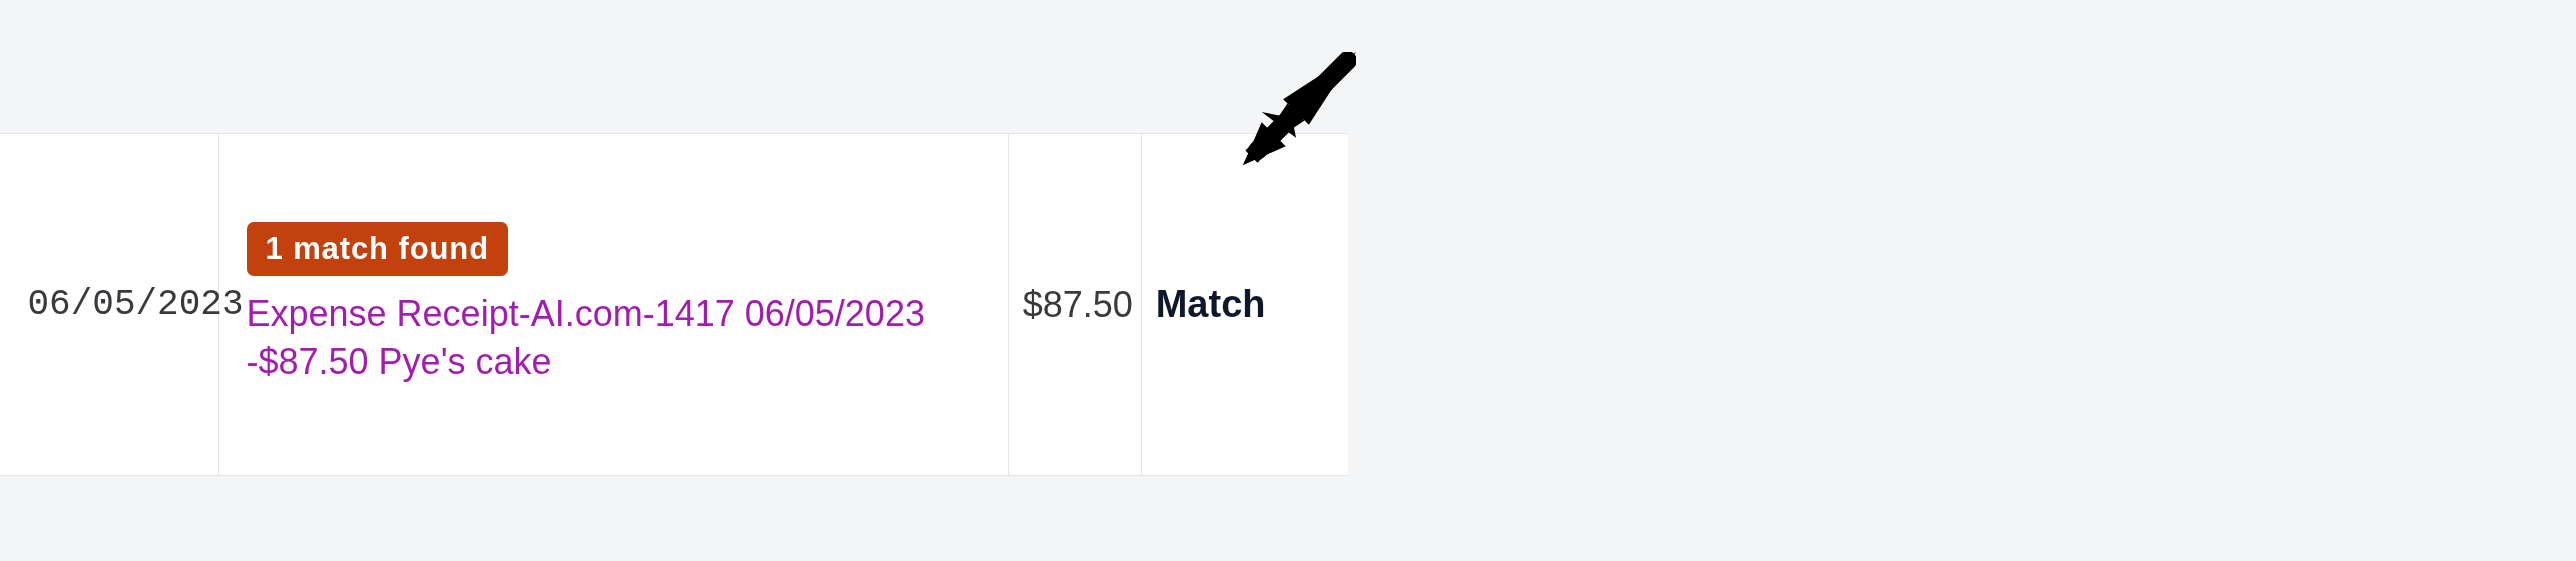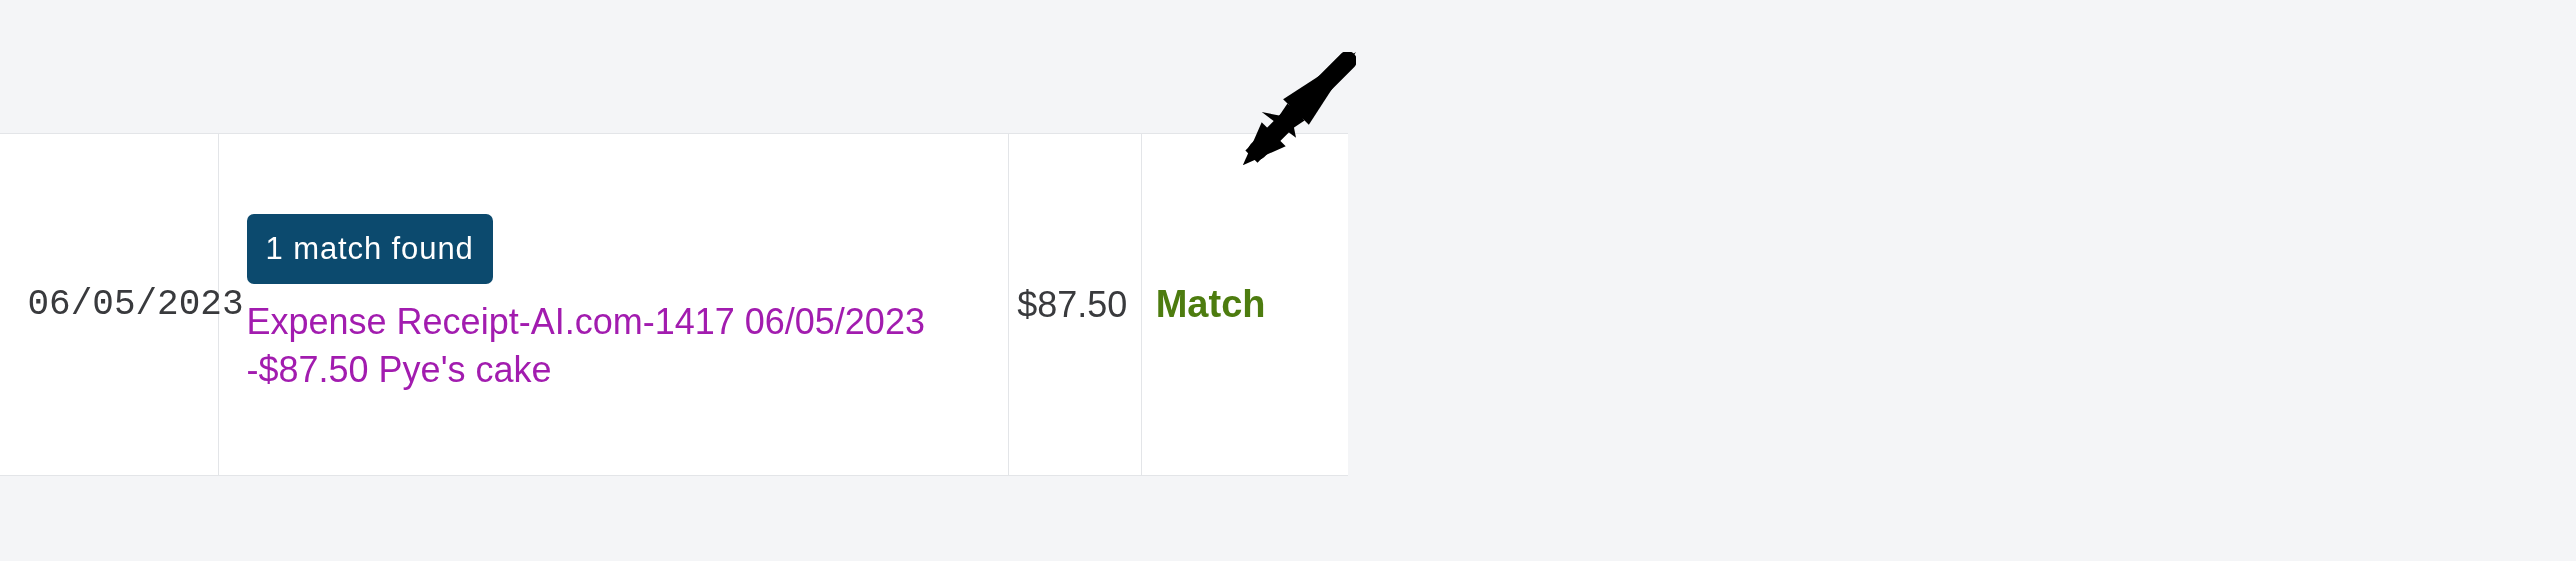--- a/index.html
+++ b/index.html
@@ -62,49 +62,48 @@
       align-items: flex-start;
       justify-content: center;
       padding: 20.6px 27.5px;
       gap: 13.7px;
     }
     
     .cell-amount {
       width: 133px;
       flex-shrink: 0;
       padding: 0 13.7px;
-      justify-content: flex-end;
     }
     
     .cell-action {
       width: 206px;
       flex-shrink: 0;
       border-right: none;
       padding: 0 13.7px;
     }
     
     .match-badge {
-      background: #0c4a6e;
+      background: #c2410c;
       color: #fff;
       font-size: 31px;
-      font-weight: 400;
-      padding: 17px 19px;
+      font-weight: 700;
+      padding: 9px 19px;
       border-radius: 6.9px;
       letter-spacing: 0.9px;
       display: inline-block;
     }
     
     .description-text {
       font-size: 36px;
       color: #a21caf;
       line-height: 1.35;
     }
     
     .match-link {
-      color: #4d7c0f;
+      color: #0f172a;
       font-weight: 700;
       font-size: 38px;
       cursor: pointer;
       text-decoration: none;
     }
     
     .arrow-annotation {
       position: absolute;
       top: 52px;
       left: 1236px;

